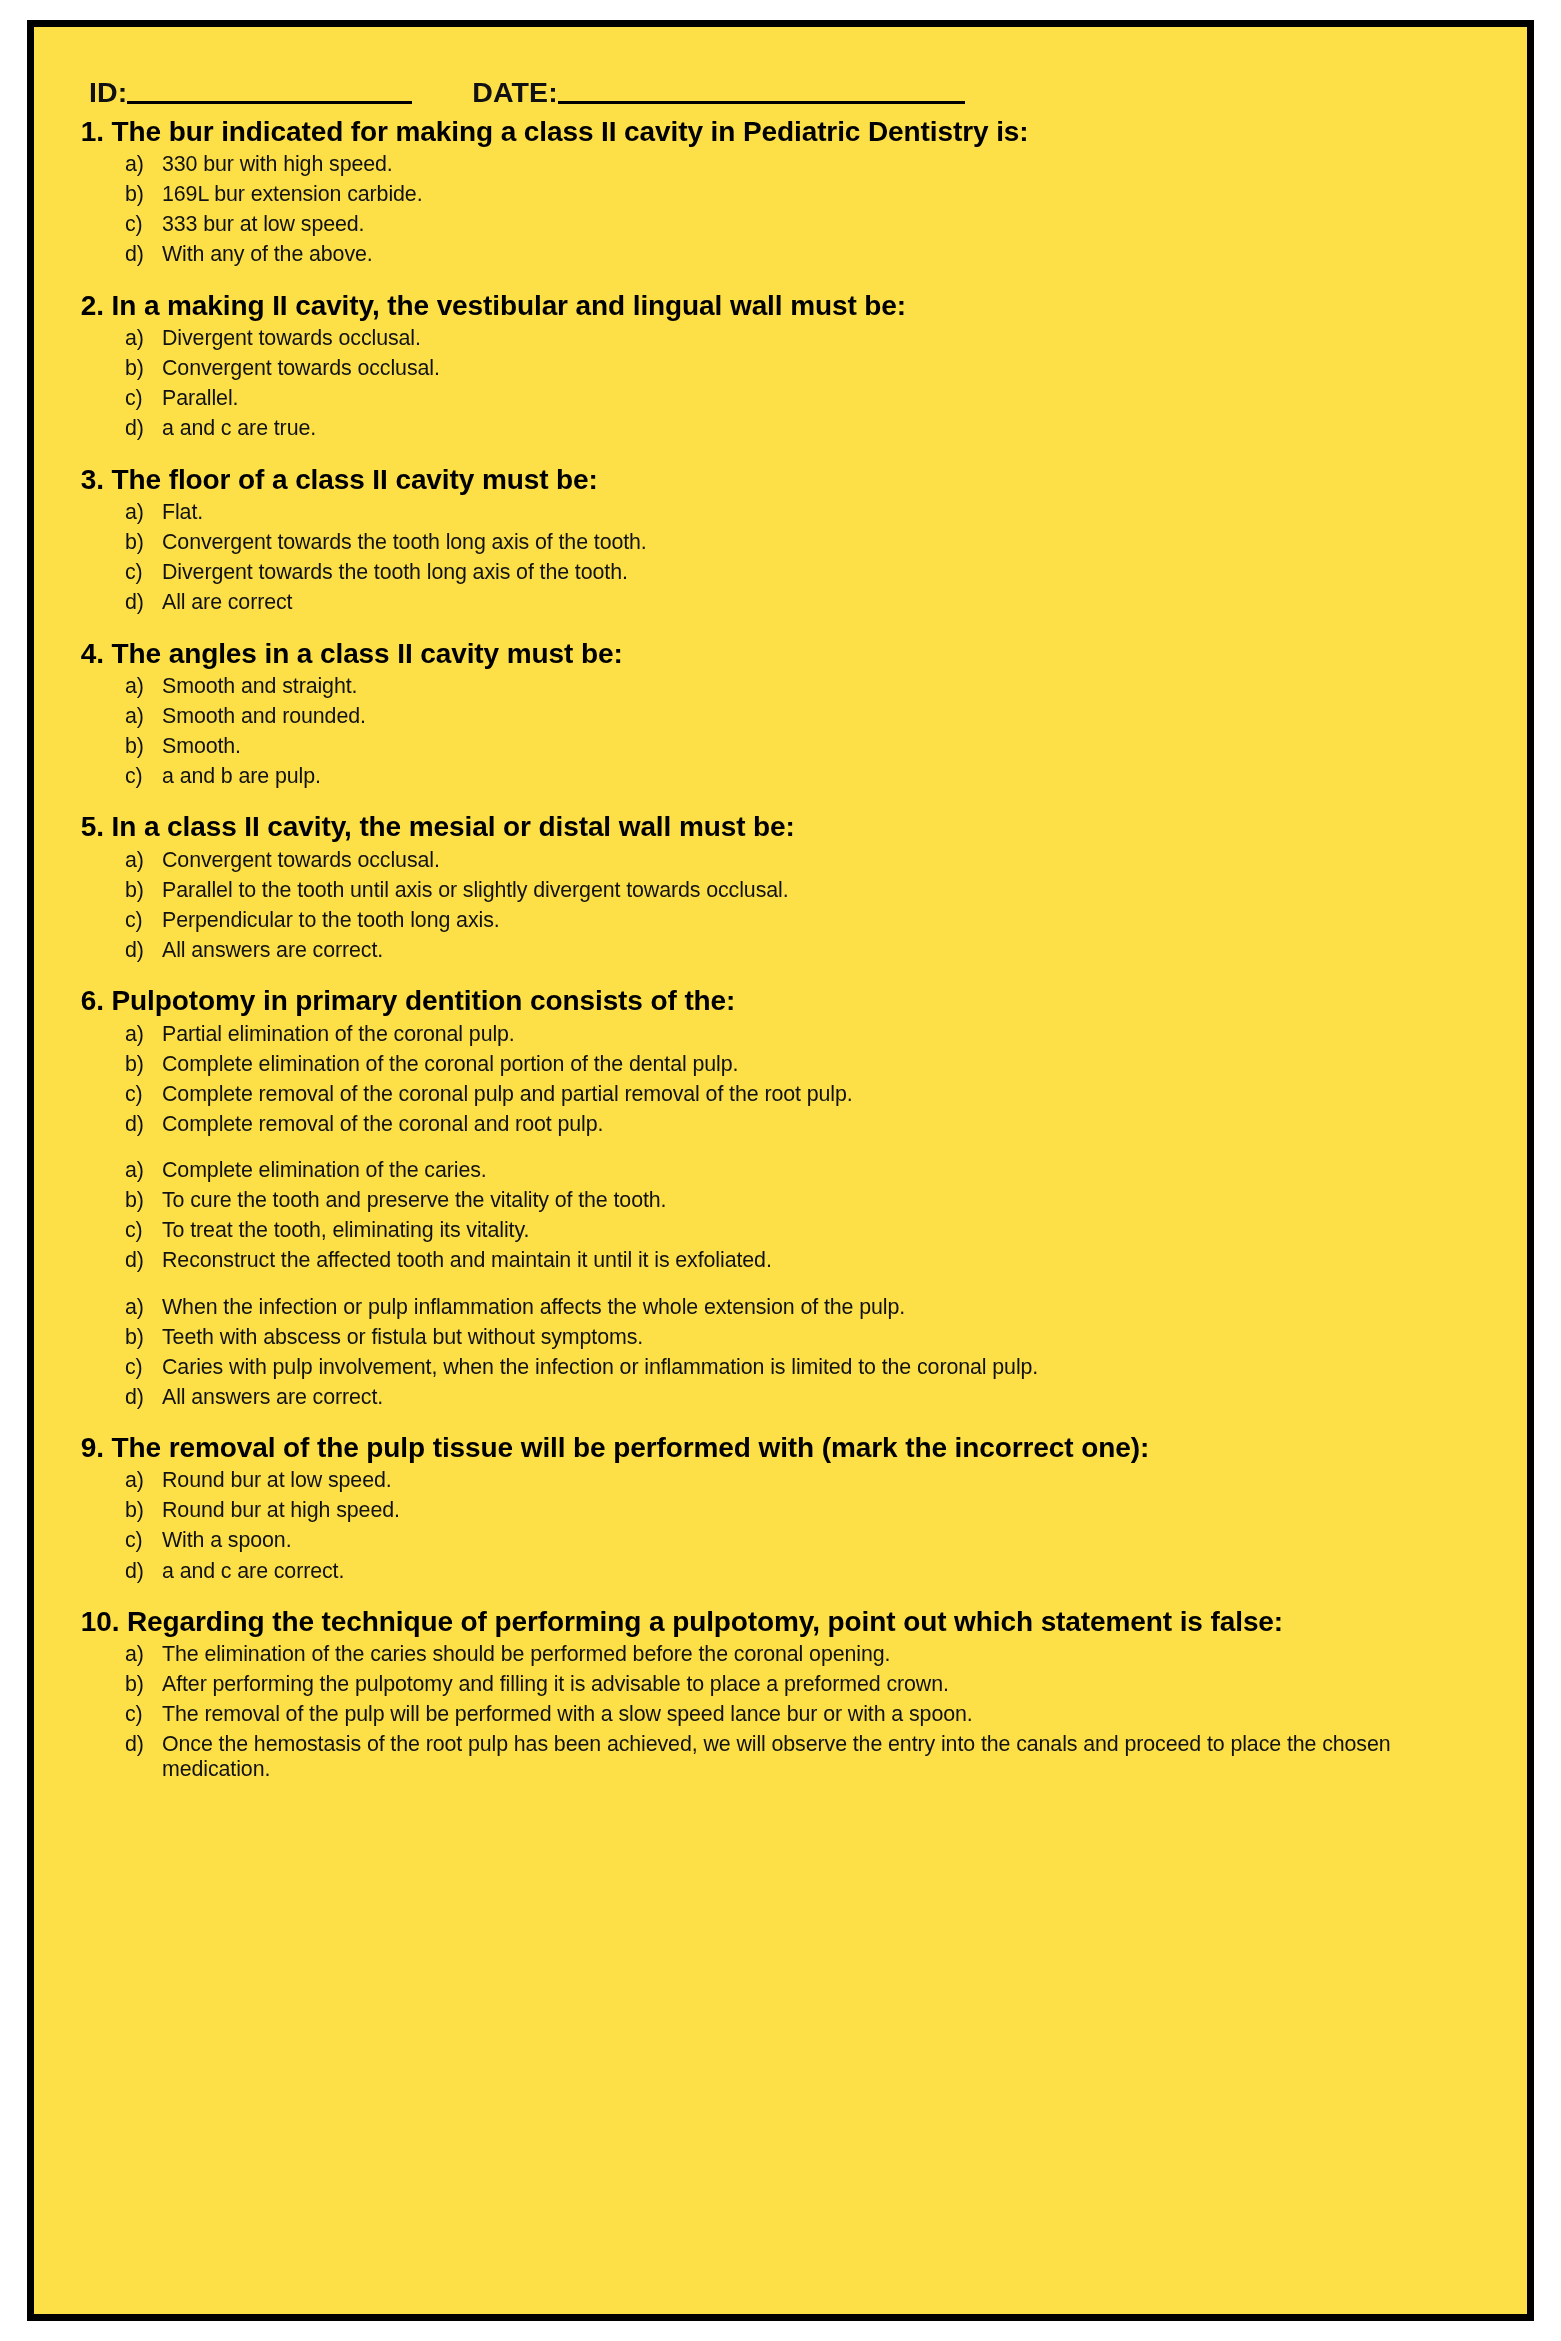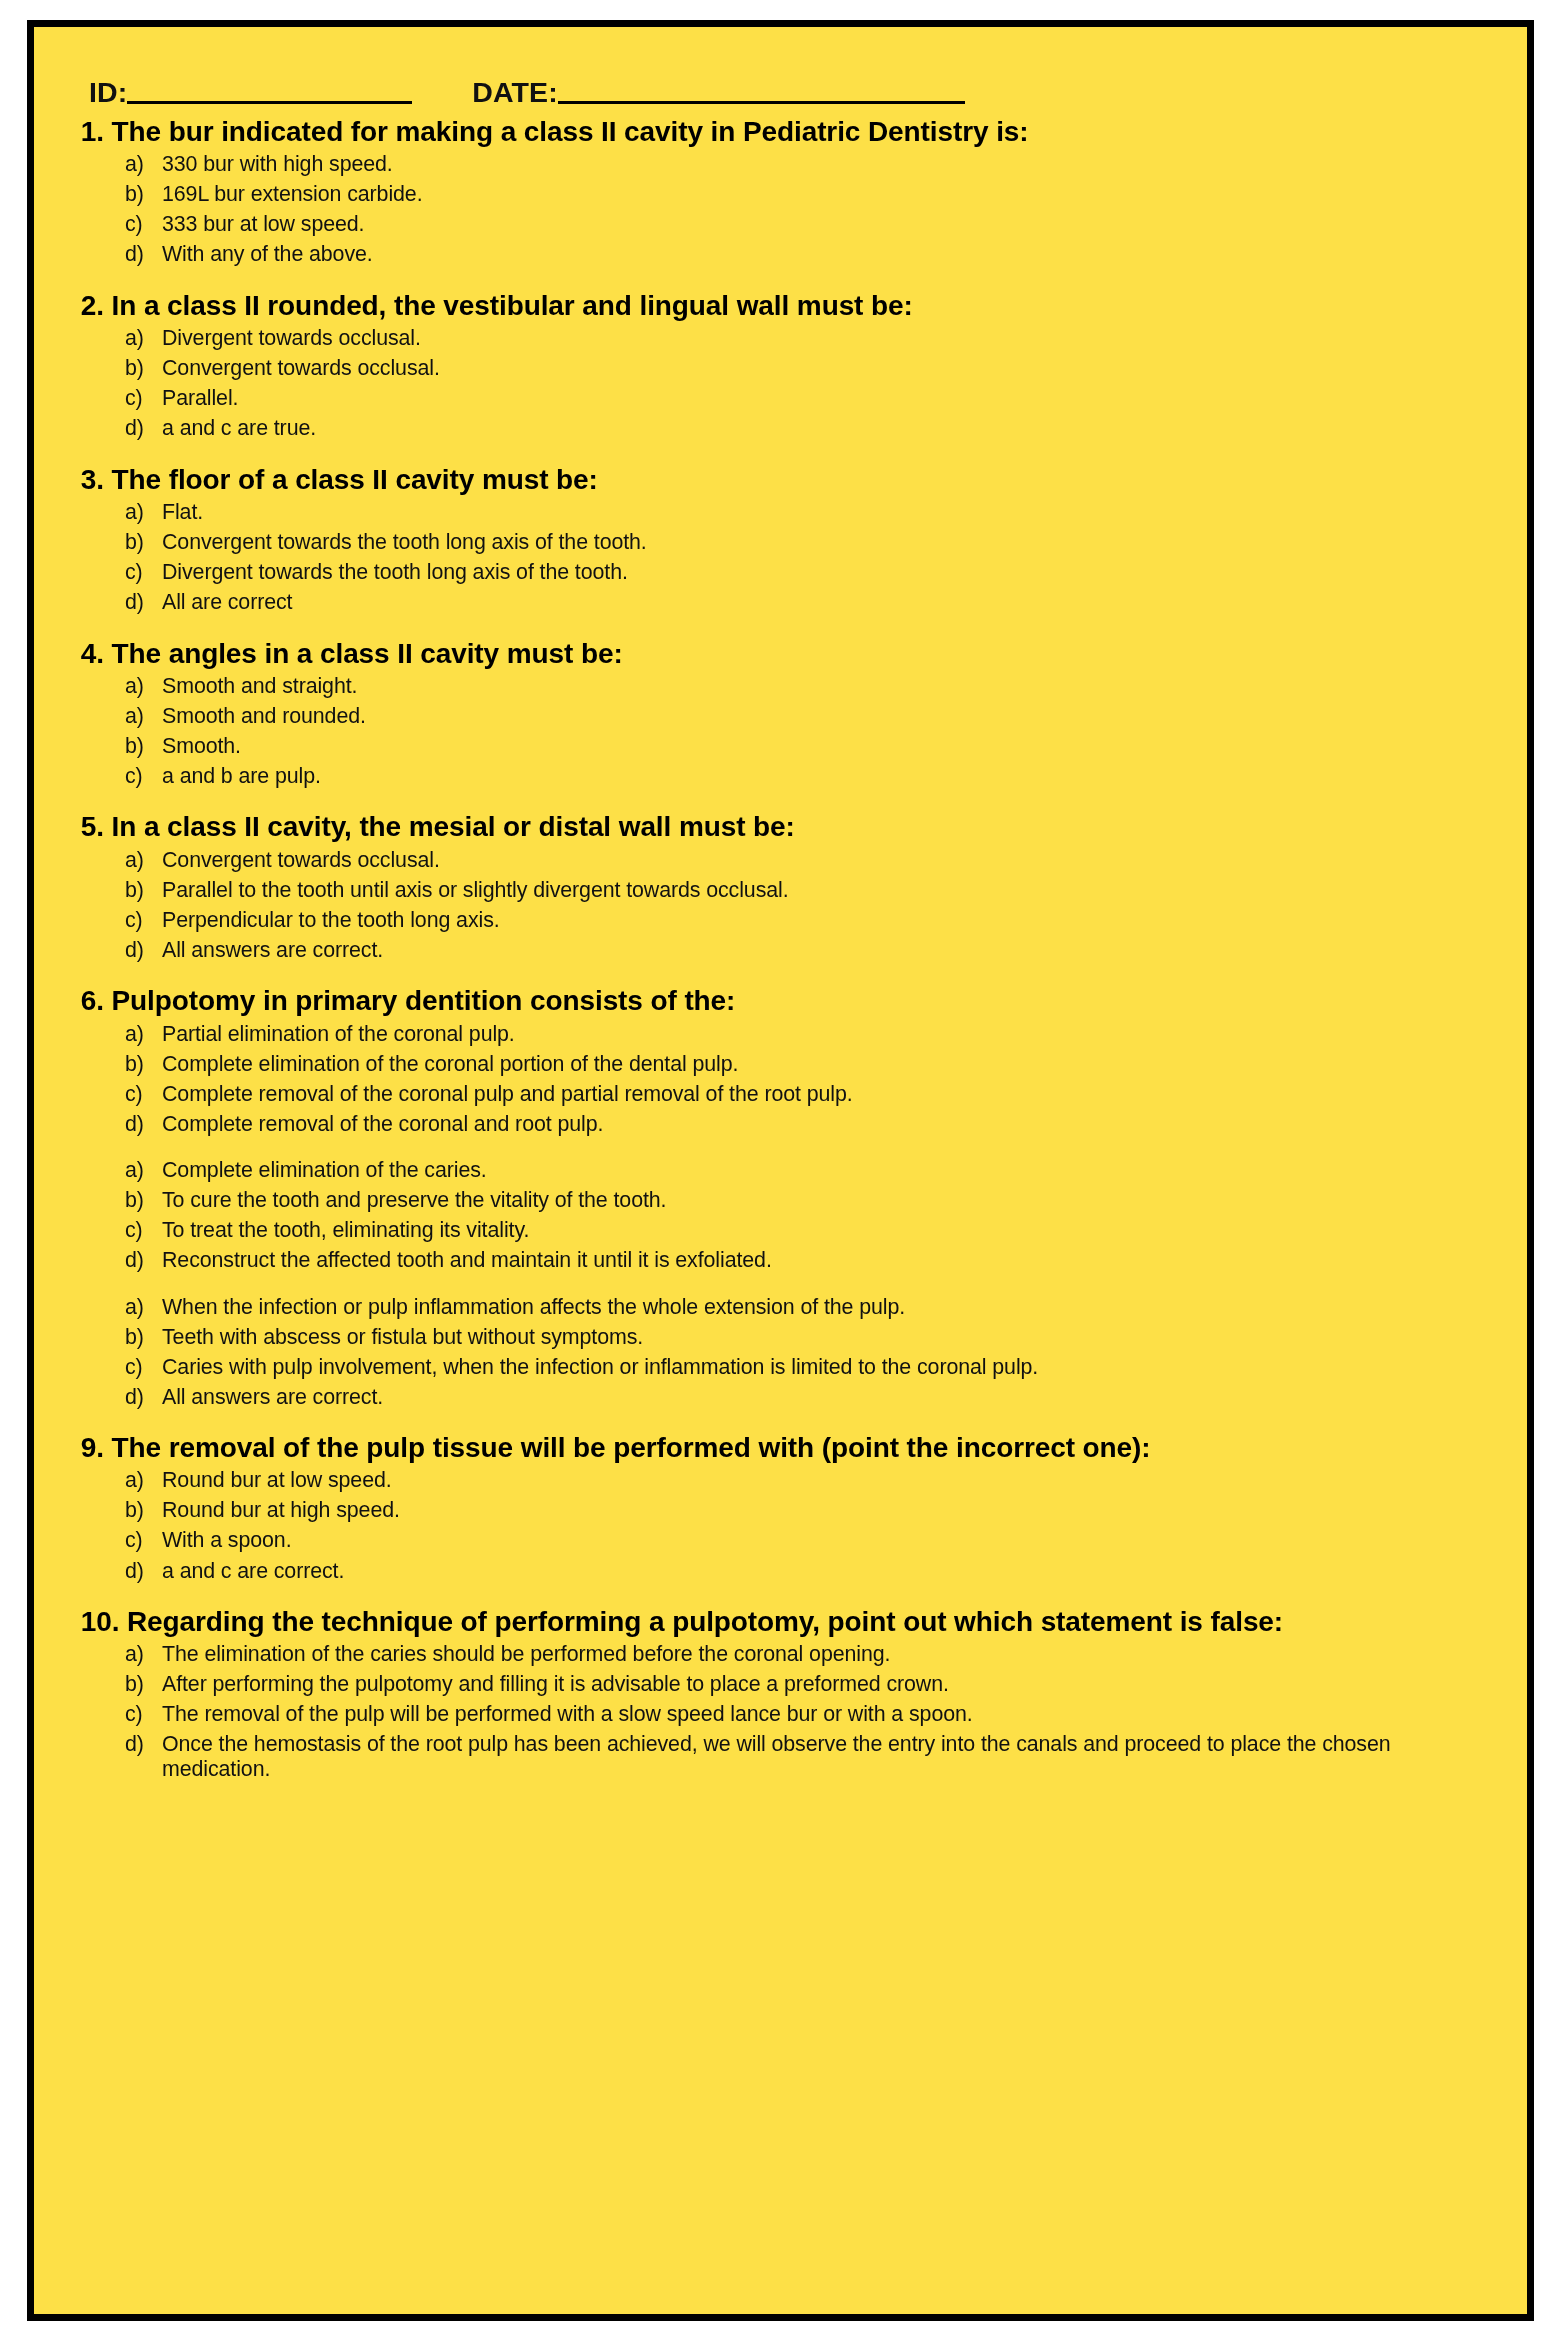--- a/index.html
+++ b/index.html
@@ -127,21 +127,21 @@
               <span class="option-letter">c)</span>
               <span class="option-text">333 bur at low speed.</span>
             </li>
             <li class="option">
               <span class="option-letter">d)</span>
               <span class="option-text">With any of the above.</span>
             </li>
           </ul>
         </li>
         <li class="question-block">
-          <div class="question-stem"><span>2.</span><span> In a class II rounded, the vestibular and lingual wall must be:</span></div>
+          <div class="question-stem"><span>2.</span><span> In a making II cavity, the vestibular and lingual wall must be:</span></div>
           <ul class="options">
             <li class="option">
               <span class="option-letter">a)</span>
               <span class="option-text">Divergent towards occlusal.</span>
             </li>
             <li class="option">
               <span class="option-letter">b)</span>
               <span class="option-text">Convergent towards occlusal.</span>
             </li>
             <li class="option">
@@ -272,21 +272,21 @@
               <span class="option-letter">c)</span>
               <span class="option-text">Caries with pulp involvement, when the infection or inflammation is limited to the coronal pulp.</span>
             </li>
             <li class="option">
               <span class="option-letter">d)</span>
               <span class="option-text">All answers are correct.</span>
             </li>
           </ul>
         </li>
         <li class="question-block">
-          <div class="question-stem"><span>9.</span><span> The removal of the pulp tissue will be performed with (point the incorrect one):</span></div>
+          <div class="question-stem"><span>9.</span><span> The removal of the pulp tissue will be performed with (mark the incorrect one):</span></div>
           <ul class="options">
             <li class="option">
               <span class="option-letter">a)</span>
               <span class="option-text">Round bur at low speed.</span>
             </li>
             <li class="option">
               <span class="option-letter">b)</span>
               <span class="option-text">Round bur at high speed.</span>
             </li>
             <li class="option">

